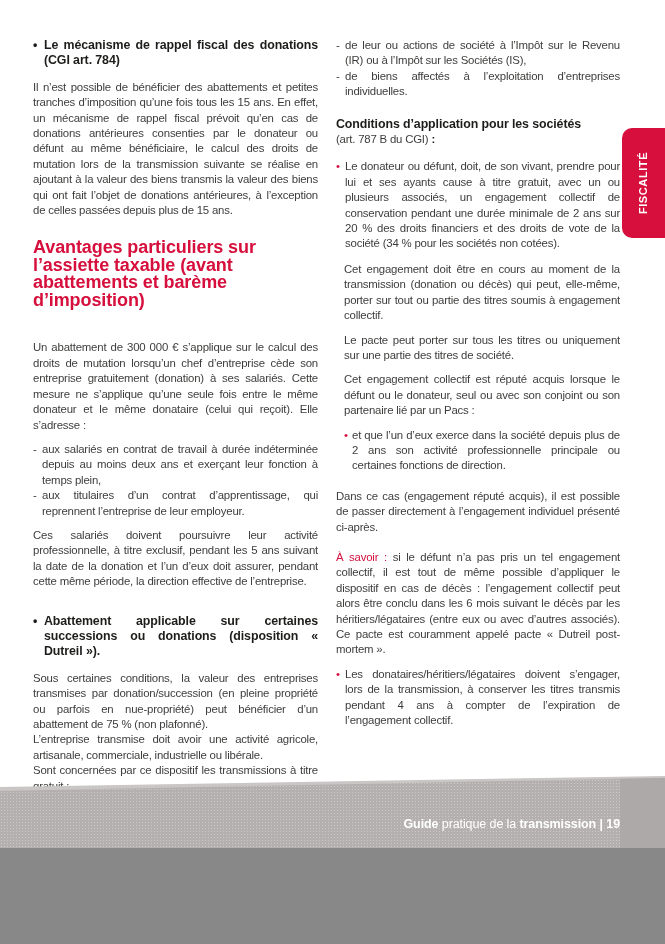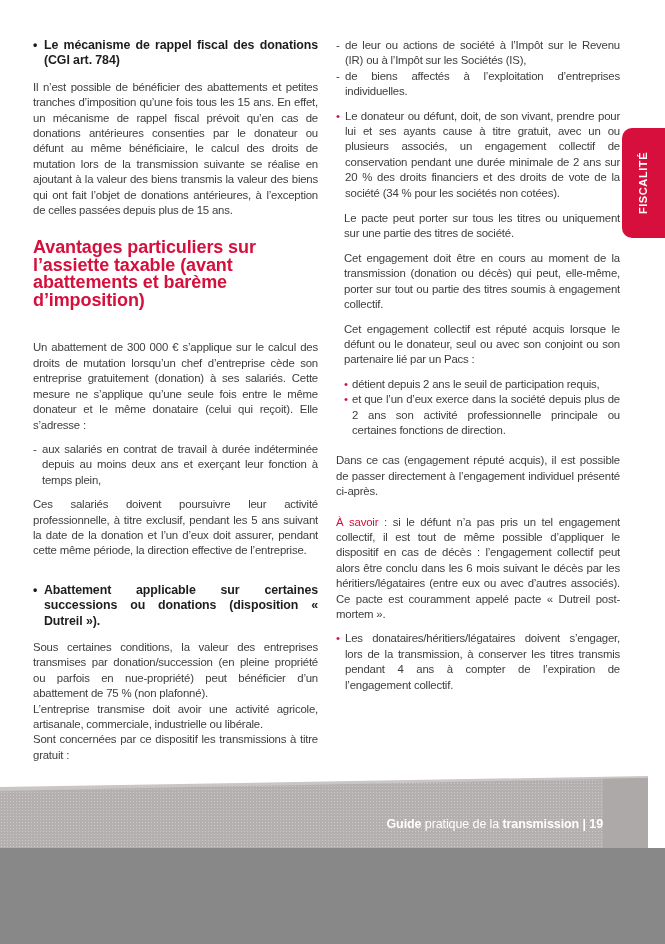--- a/index.html
+++ b/index.html
@@ -131,21 +131,21 @@
   .side-tab .tab-text{
     transform:rotate(-90deg);
     white-space:nowrap;
     color:#fff;
     font-weight:bold;
     font-size:11px;
     letter-spacing:0.6px;
   }
 
   
-  .footer{position:absolute;left:0;right:17px;bottom:0;height:72px;}
+  .footer{position:absolute;left:0;right:0;bottom:0;height:72px;}
   .footer-wedge{
     position:absolute;inset:0;
     background:#c9c6c5;
     clip-path:polygon(0 11px,100% 0,100% 5px,0 16px);
   }
   .footer-band{
     position:absolute;inset:0;
     background-color:var(--footer-gray);
     background-image:radial-gradient(circle, rgba(255,255,255,0.32) 0.7px, transparent 0.9px);
     background-size:3px 3px;
@@ -173,46 +173,50 @@
 
     <div class="col col-left">
       <h3 class="bullet-heading first">Le mécanisme de rappel fiscal des donations (CGI art. 784)</h3>
       <p>Il n’est possible de bénéficier des abattements et petites tranches d’imposition qu’une fois tous les 15 ans. En effet, un mécanisme de rappel fiscal prévoit qu’en cas de donations antérieures consenties par le donateur ou défunt au même bénéficiaire, le calcul des droits de mutation lors de la transmission suivante se réalise en ajoutant à la valeur des biens transmis la valeur des biens qui ont fait l’objet de donations antérieures, à l’exception de celles passées depuis plus de 15 ans.</p>
 
       <h2 class="red-heading">Avantages particuliers sur l’assiette taxable (avant abattements et barème d’imposition)</h2>
 
       <p>Un abattement de 300 000 € s’applique sur le calcul des droits de mutation lorsqu’un chef d’entreprise cède son entreprise gratuitement (donation) à ses salariés. Cette mesure ne s’applique qu’une seule fois entre le même donateur et le même donataire (celui qui reçoit). Elle s’adresse :</p>
       <ul class="dash-list">
         <li>aux salariés en contrat de travail à durée indéterminée depuis au moins deux ans et exerçant leur fonction à temps plein,</li>
+        <li>aux titulaires d’un contrat d’apprentissage, qui reprennent l’entreprise de leur employeur.</li>
       </ul>
       <p>Ces salariés doivent poursuivre leur activité professionnelle, à titre exclusif, pendant les 5 ans suivant la date de la donation et l’un d’eux doit assurer, pendant cette même période, la direction effective de l’entreprise.</p>
 
       <h3 class="bullet-heading">Abattement applicable sur certaines successions ou donations (disposition « Dutreil »).</h3>
       <p class="tight">Sous certaines conditions, la valeur des entreprises transmises par donation/succession (en pleine propriété ou parfois en nue-propriété) peut bénéficier d’un abattement de 75 % (non plafonné).</p>
       <p class="tight">L’entreprise transmise doit avoir une activité agricole, artisanale, commerciale, industrielle ou libérale.</p>
       <p class="tight">Sont concernées par ce dispositif les transmissions à titre gratuit :</p>
     </div>
 
     <div class="col col-right">
       <ul class="dash-list">
         <li>de leur ou actions de société à l’Impôt sur le Revenu (IR) ou à l’Impôt sur les Sociétés (IS),</li>
         <li>de biens affectés à l’exploitation d’entreprises individuelles.</li>
       </ul>
 
+      <div class="cond-heading">
+        <span class="main">Conditions d’application pour les sociétés</span>
+        <span class="sub"><span>(art. 787 B du CGI)</span><b> :</b></span>
+      </div>
 
       <ul class="red-bullets">
         <li>Le donateur ou défunt, doit, de son vivant, prendre pour lui et ses ayants cause à titre gratuit, avec un ou plusieurs associés, un engagement collectif de conservation pendant une durée minimale de 2 ans sur 20 % des droits financiers et des droits de vote de la société (34 % pour les sociétés non cotées).</li>
       </ul>
 
       <div class="indent">
+        <p>Cet engagement doit être en cours au moment de la transmission (donation ou décès) qui peut, elle-même, porter sur tout ou partie des titres soumis à engagement collectif.</p>
         <p>Le pacte peut porter sur tous les titres ou uniquement sur une partie des titres de société.</p>
-        <p>Cet engagement doit être en cours au moment de la transmission (donation ou décès) qui peut, elle-même, porter sur tout ou partie des titres soumis à engagement collectif.</p>
         <p>Cet engagement collectif est réputé acquis lorsque le défunt ou le donateur, seul ou avec son conjoint ou son partenaire lié par un Pacs :</p>
         <ul class="red-sub">
-          <li>détient depuis 2 ans le seuil de participation requis,</li>
           <li>et que l’un d’eux exerce dans la société depuis plus de 2 ans son activité professionnelle principale ou certaines fonctions de direction.</li>
         </ul>
       </div>
 
       <p class="gap-top">Dans ce cas (engagement réputé acquis), il est possible de passer directement à l’engagement individuel présenté ci-après.</p>
 
       <p class="gap-top"><span class="red-lead">À savoir :</span><span> si le défunt n’a pas pris un tel engagement collectif, il est tout de même possible d’appliquer le dispositif en cas de décès : l’engagement collectif peut alors être conclu dans les 6 mois suivant le décès par les héritiers/légataires (entre eux ou avec d’autres associés). Ce pacte est couramment appelé pacte « Dutreil post-mortem ».</span></p>
 
       <ul class="red-bullets gap-top">
         <li>

